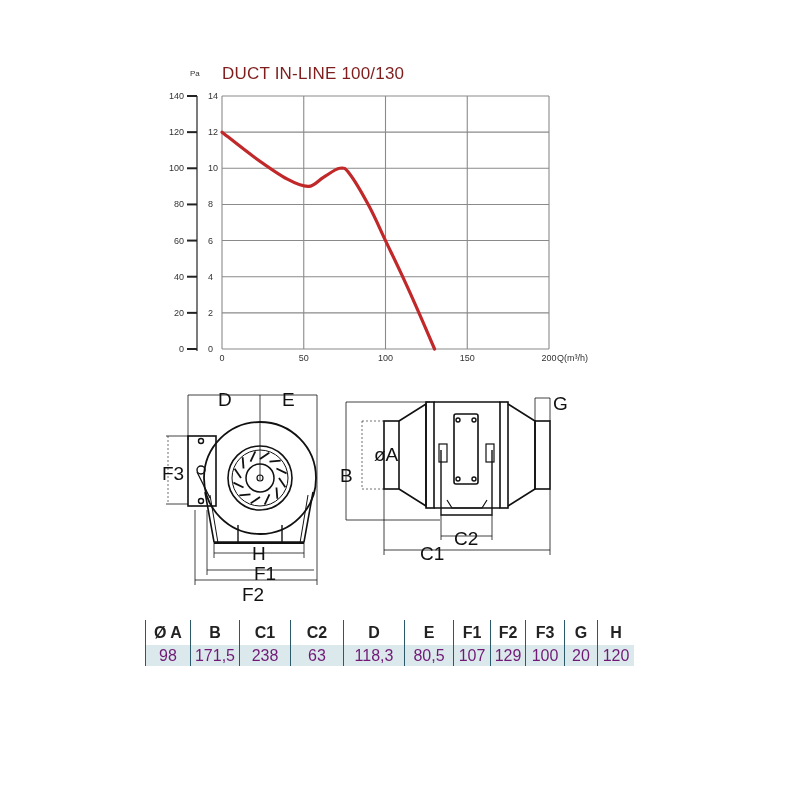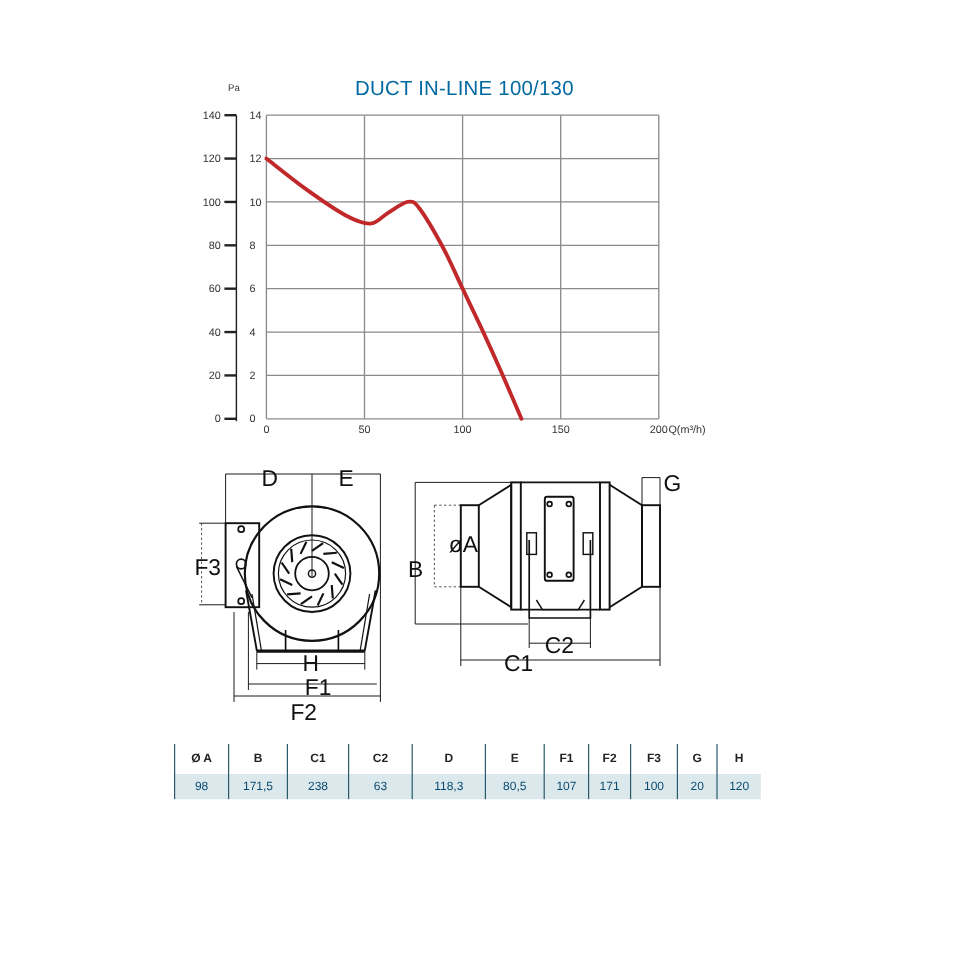--- a/index.html
+++ b/index.html
@@ -1,24 +1,24 @@
 <!DOCTYPE html>
 <html><head>
 <meta charset="utf-8">
 <style>
   html, body { margin:0; padding:0; background:#ffffff; }
   body { width:800px; height:800px; position:relative; overflow:hidden; font-family:"Liberation Sans", sans-serif; color:#222; }
   #chart-svg { position:absolute; left:0; top:0; }
-  .title { position:absolute; left:222px; top:64px; width:330px; text-align:center; font-size:17px; color:#0369a1; letter-spacing:0.2px; font-family:"Liberation Sans", sans-serif; }
+  .title { position:absolute; left:222px; top:64px; width:330px; text-align:left; font-size:17px; color:#7f1d1d; letter-spacing:0.2px; font-family:"Liberation Sans", sans-serif; }
   #drawings { position:absolute; left:0; top:380px; }
   .dim-label { position:absolute; font-size:19px; color:#111; font-family:"Liberation Sans", sans-serif; }
-  table.dims { position:absolute; left:145px; top:620px; border-collapse:collapse; font-family:"Liberation Sans Narrow","Liberation Sans", sans-serif; font-size:10px; }
+  table.dims { position:absolute; left:145px; top:620px; border-collapse:collapse; font-family:"Liberation Sans Narrow","Liberation Sans", sans-serif; font-size:16px; }
   table.dims td, table.dims th { text-align:center; padding:0; height:24px; border-left:1px solid #2a5a6a; }
   table.dims th { font-weight:bold; color:#222; background:#fff; height:25px; }
-  table.dims td { background:#dbe8ec; color:#0c4a6e; height:21px; }
+  table.dims td { background:#dbe8ec; color:#701a75; height:21px; }
 </style>
 </head>
 <body>
 
 <div class="title">DUCT IN-LINE 100/130</div>
 
 <svg id="chart-svg" width="800" height="380" xmlns="http://www.w3.org/2000/svg">
   <g id="grid">
       <line x1="222" y1="349" x2="549" y2="349" stroke="#8a8a8a" stroke-width="1.1"></line>
       <line x1="222" y1="312.8571428571429" x2="549" y2="312.8571428571429" stroke="#8a8a8a" stroke-width="1.1"></line>
@@ -208,19 +208,19 @@
         <th style="width: 36px;">H</th>
       </tr>
   <tr id="val-row">
         <td>98</td>
         <td>171,5</td>
         <td>238</td>
         <td>63</td>
         <td>118,3</td>
         <td>80,5</td>
         <td>107</td>
-        <td>171</td>
+        <td>129</td>
         <td>100</td>
         <td>20</td>
         <td>120</td>
       </tr>
 </tbody>
   </table>
 
 </body></html>

